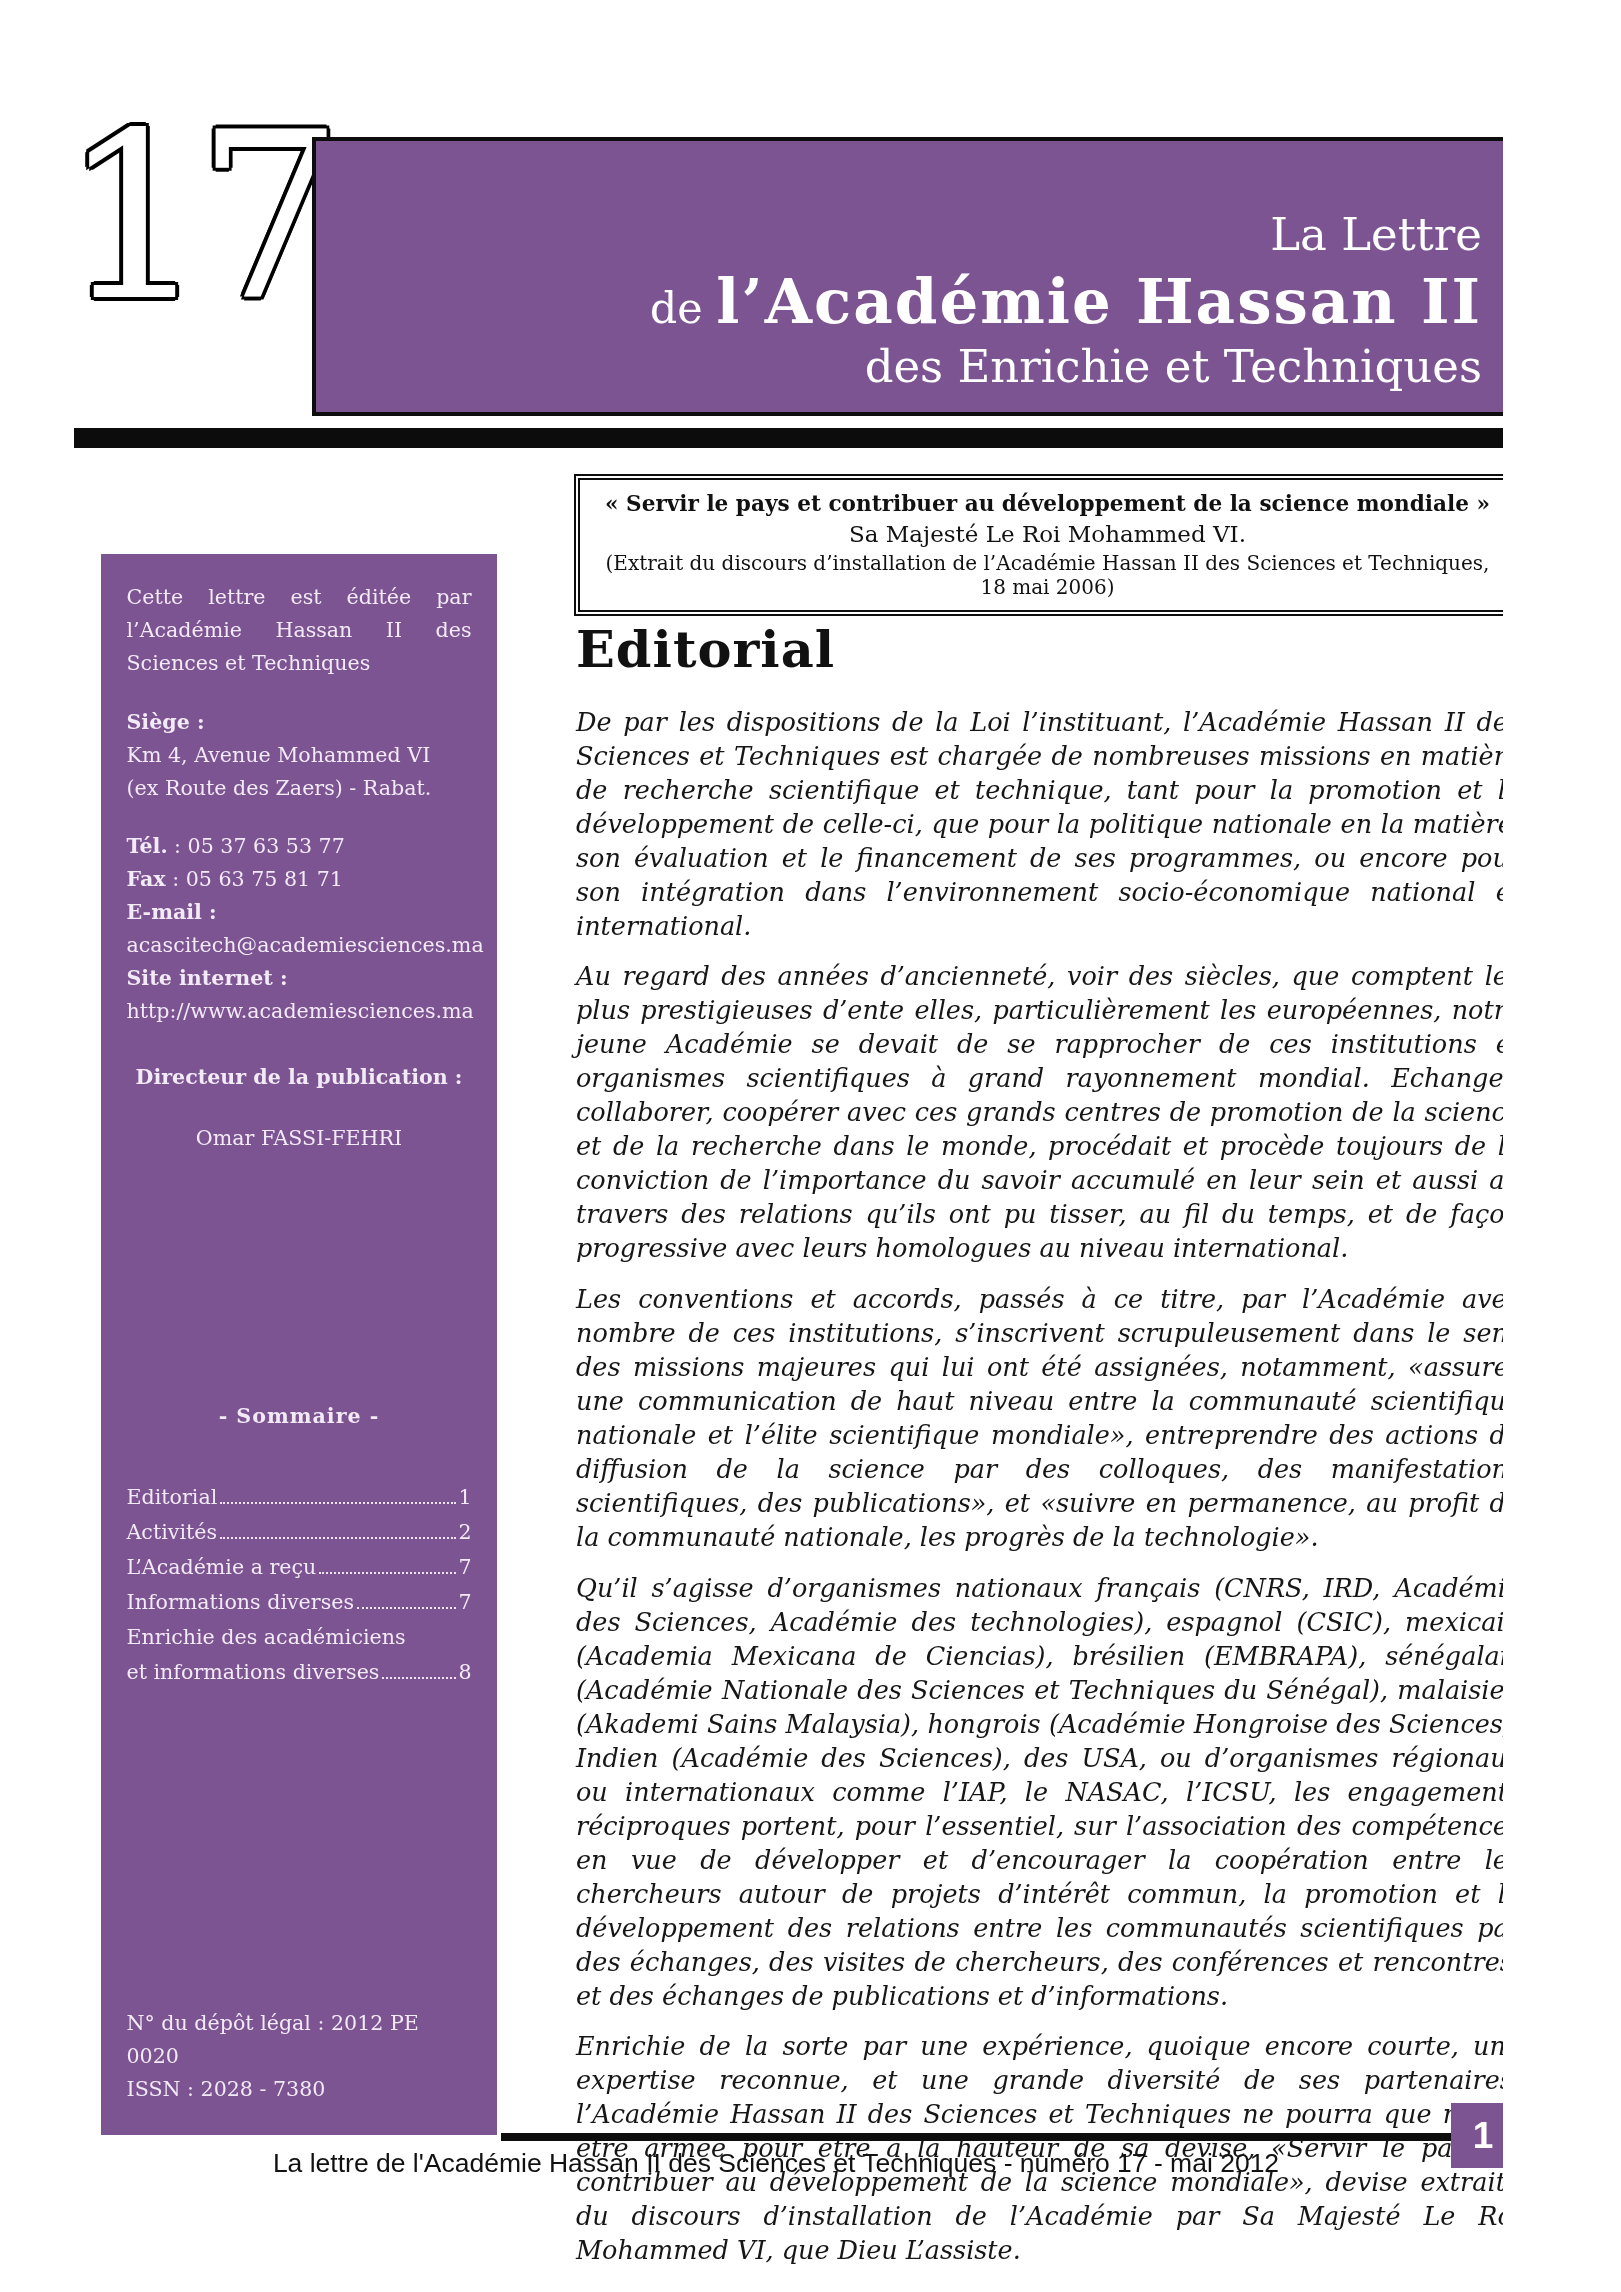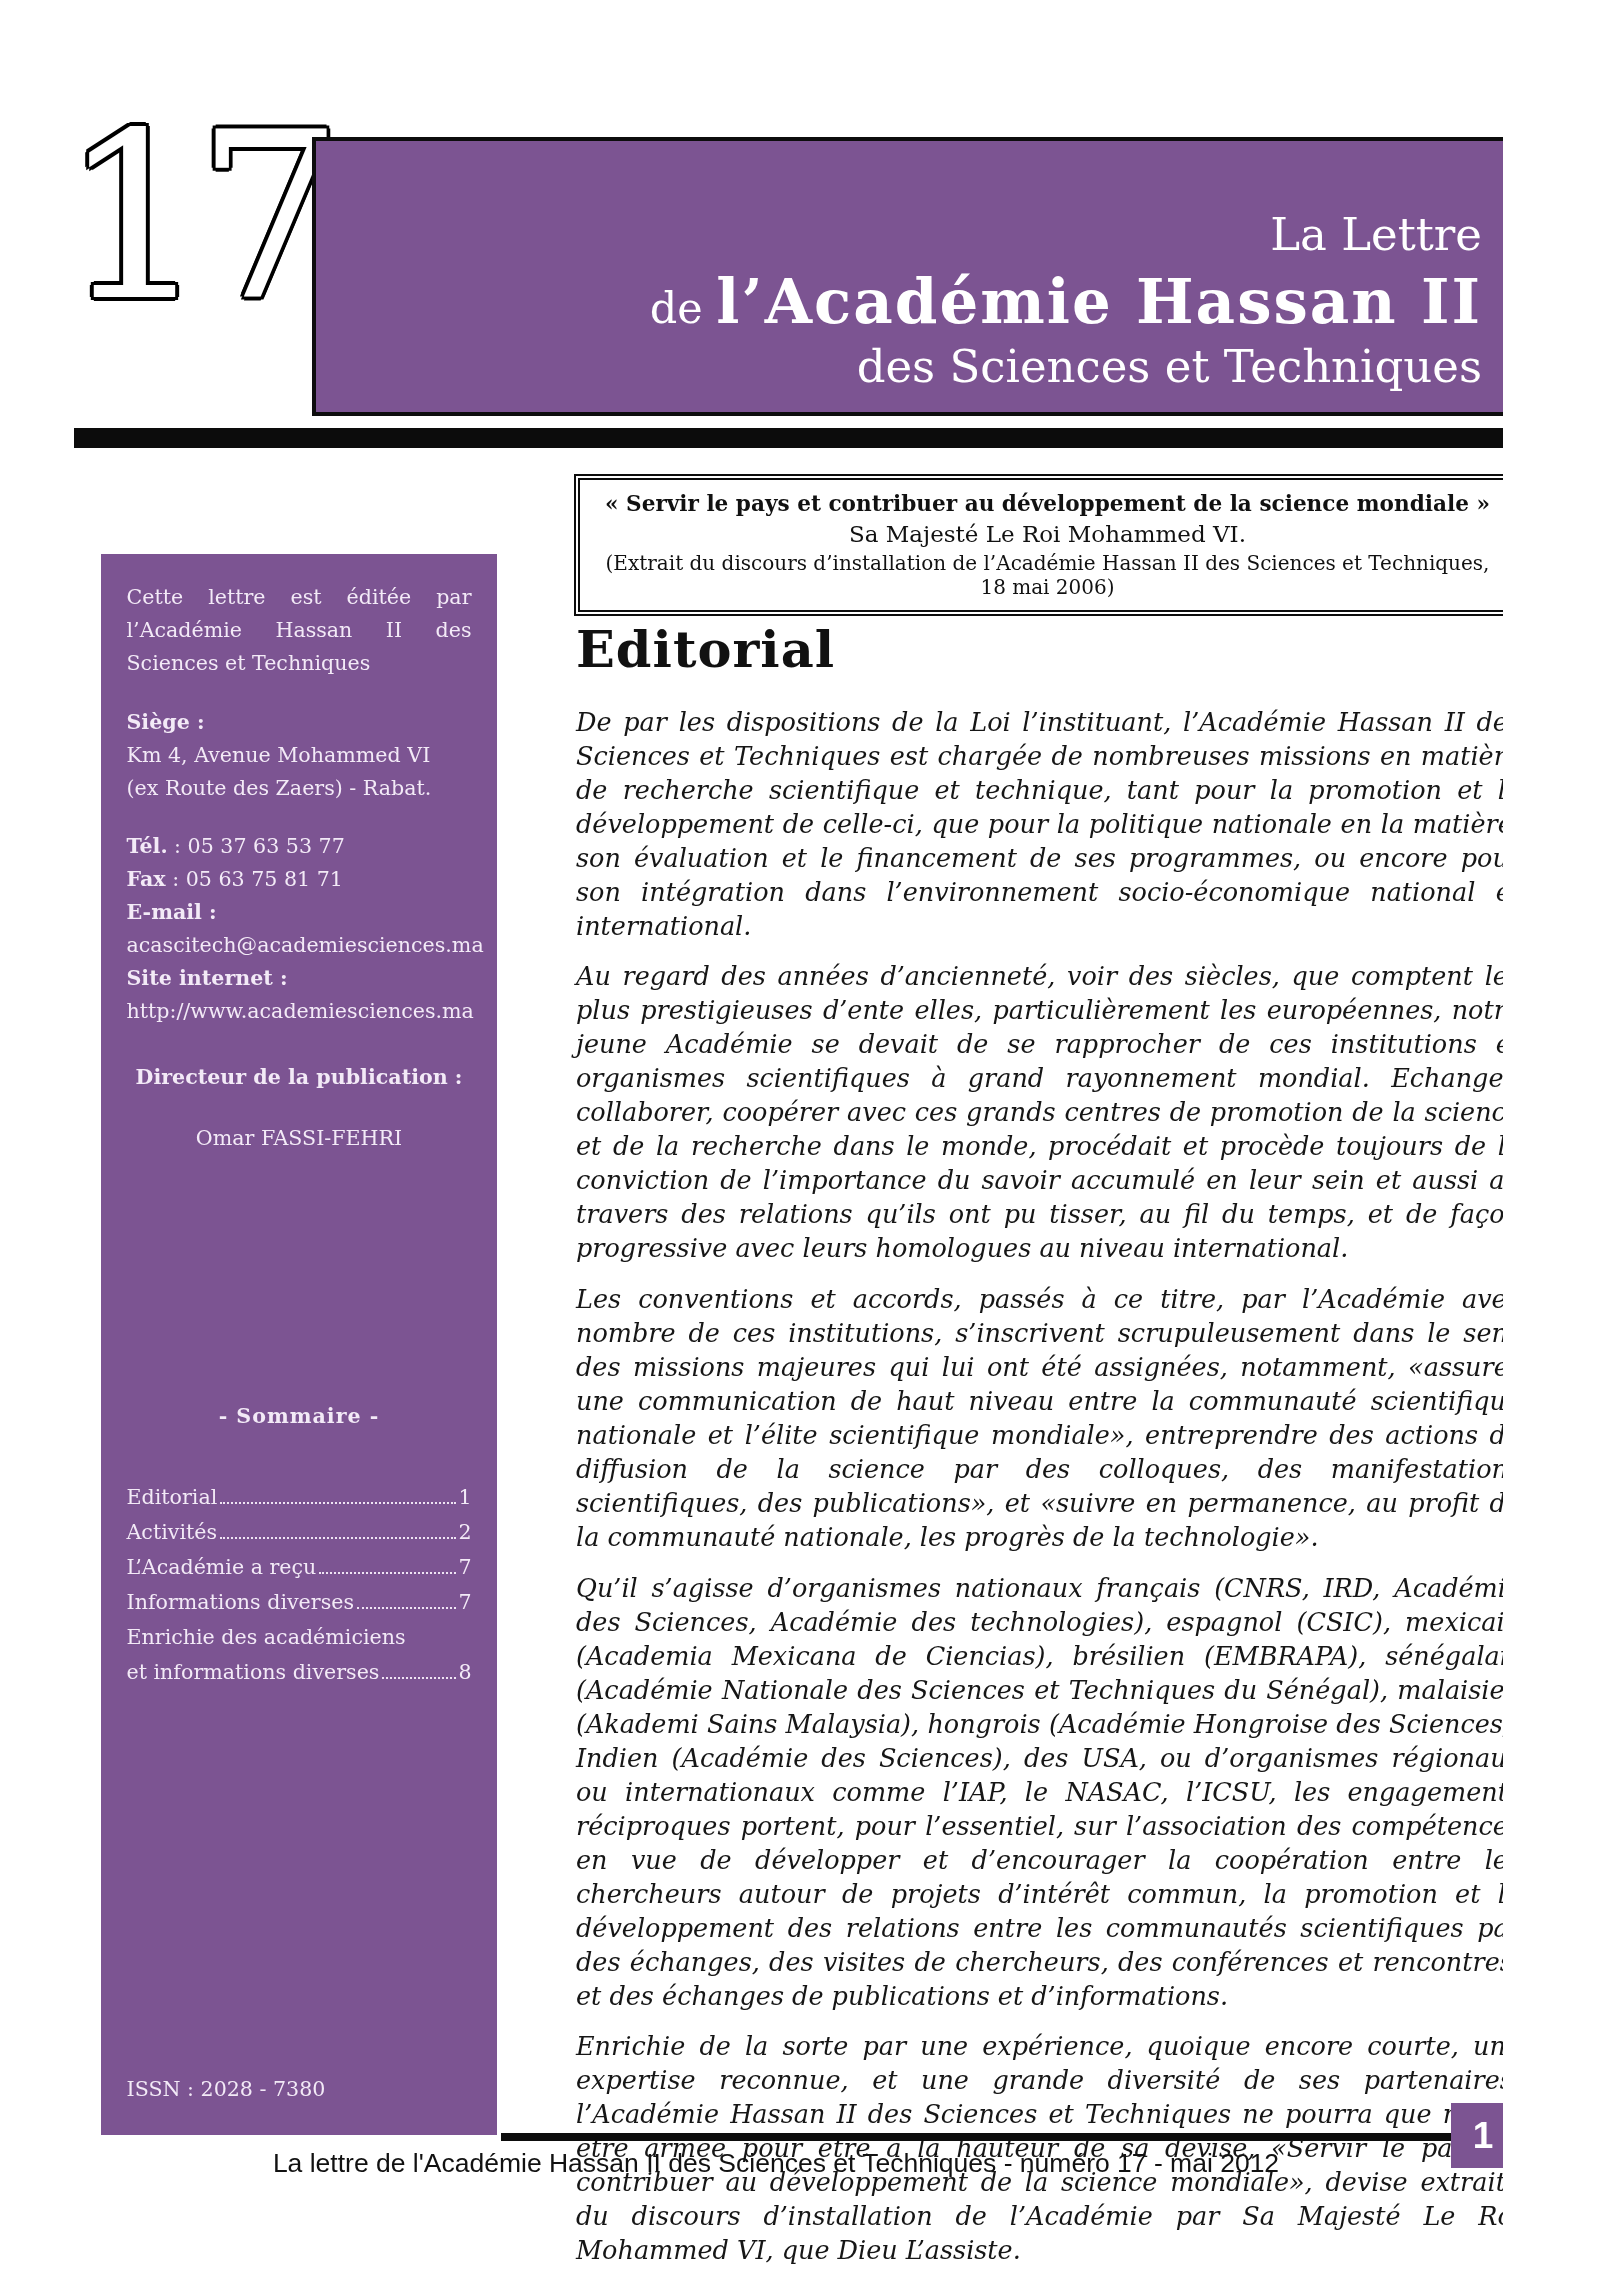--- a/index.html
+++ b/index.html
@@ -90,21 +90,21 @@
 </head>
 <body>
 
 <div class="page">
 
   <div class="issue-number">17</div>
 
   <div class="header-box">
     <div class="header-line1">La Lettre</div>
     <div class="header-line2"><span>de </span><span class="big">l’Académie Hassan II</span></div>
-    <div class="header-line3">des Sciences et Techniques</div>
+    <div class="header-line3">des Enrichie et Techniques</div>
   </div>
 
   <div class="top-bar"></div>
 
   <div class="quote-box">
     <div class="quote-line1">« Servir le pays et contribuer au développement de la science mondiale »</div>
     <div class="quote-line2">Sa Majesté Le Roi Mohammed VI.</div>
     <div class="quote-line3">(Extrait du discours d’installation de l’Académie Hassan II des Sciences et Techniques, 18 mai 2006)</div>
   </div>
 
@@ -156,20 +156,21 @@
         <span class="toc-label">Enrichie des académiciens</span>
       </div>
       <div class="toc-row">
         <span class="toc-label">et informations diverses</span>
         <span class="toc-leader"></span>
         <span class="toc-page">8</span>
       </div>
     </div>
 
     <div class="legal">
+      <div>N° du dépôt légal : 2012 PE 0020</div>
       <div>ISSN : 2028 - 7380</div>
     </div>
   </div>
 
   <div class="main">
     <h1 class="editorial-heading">Editorial</h1>
     <p>De par les dispositions de la Loi l’instituant, l’Académie Hassan II des Sciences et Techniques est chargée de nombreuses missions en matière de recherche scientifique et technique, tant pour la promotion et le développement de celle-ci, que pour la politique nationale en la matière, son évaluation et le financement de ses programmes, ou encore pour son intégration dans l’environnement socio-économique national et international.</p>
     <p>Au regard des années d’ancienneté, voir des siècles, que comptent les plus prestigieuses d’ente elles, particulièrement les européennes, notre jeune Académie se devait de se rapprocher de ces institutions et organismes scientifiques à grand rayonnement mondial. Echanger, collaborer, coopérer avec ces grands centres de promotion de la science et de la recherche dans le monde, procédait et procède toujours de la conviction de l’importance du savoir accumulé en leur sein et aussi au travers des relations qu’ils ont pu tisser, au fil du temps, et de façon progressive avec leurs homologues au niveau international.</p>
     <p>Les conventions et accords, passés à ce titre, par l’Académie avec nombre de ces institutions, s’inscrivent scrupuleusement dans le sens des missions majeures qui lui ont été assignées, notamment, «assurer une communication de haut niveau entre la communauté scientifique nationale et l’élite scientifique mondiale», entreprendre des actions de diffusion de la science par des colloques, des manifestations scientifiques, des publications», et «suivre en permanence, au profit de la communauté nationale, les progrès de la technologie».</p>
     <p>Qu’il s’agisse d’organismes nationaux français (CNRS, IRD, Académie des Sciences, Académie des technologies), espagnol (CSIC), mexicain (Academia Mexicana de Ciencias), brésilien (EMBRAPA), sénégalais (Académie Nationale des Sciences et Techniques du Sénégal), malaisien (Akademi Sains Malaysia), hongrois (Académie Hongroise des Sciences), Indien (Académie des Sciences), des USA, ou d’organismes régionaux ou internationaux comme l’IAP, le NASAC, l’ICSU, les engagements réciproques portent, pour l’essentiel, sur l’association des compétences en vue de développer et d’encourager la coopération entre les chercheurs autour de projets d’intérêt commun, la promotion et le développement des relations entre les communautés scientifiques par des échanges, des visites de chercheurs, des conférences et rencontres, et des échanges de publications et d’informations.</p>

